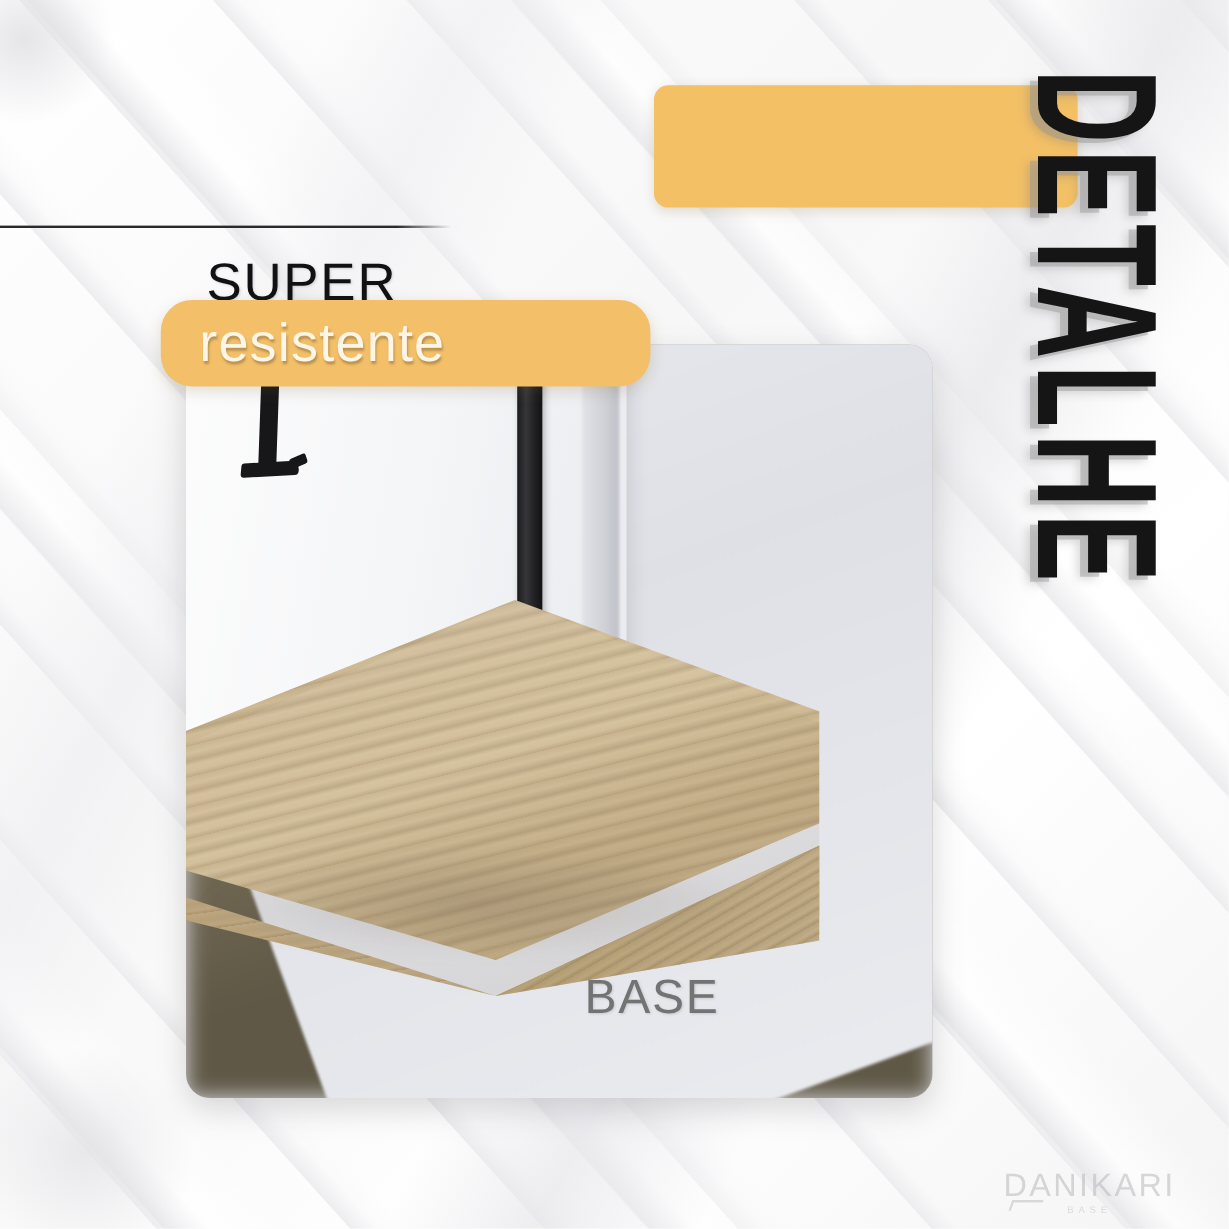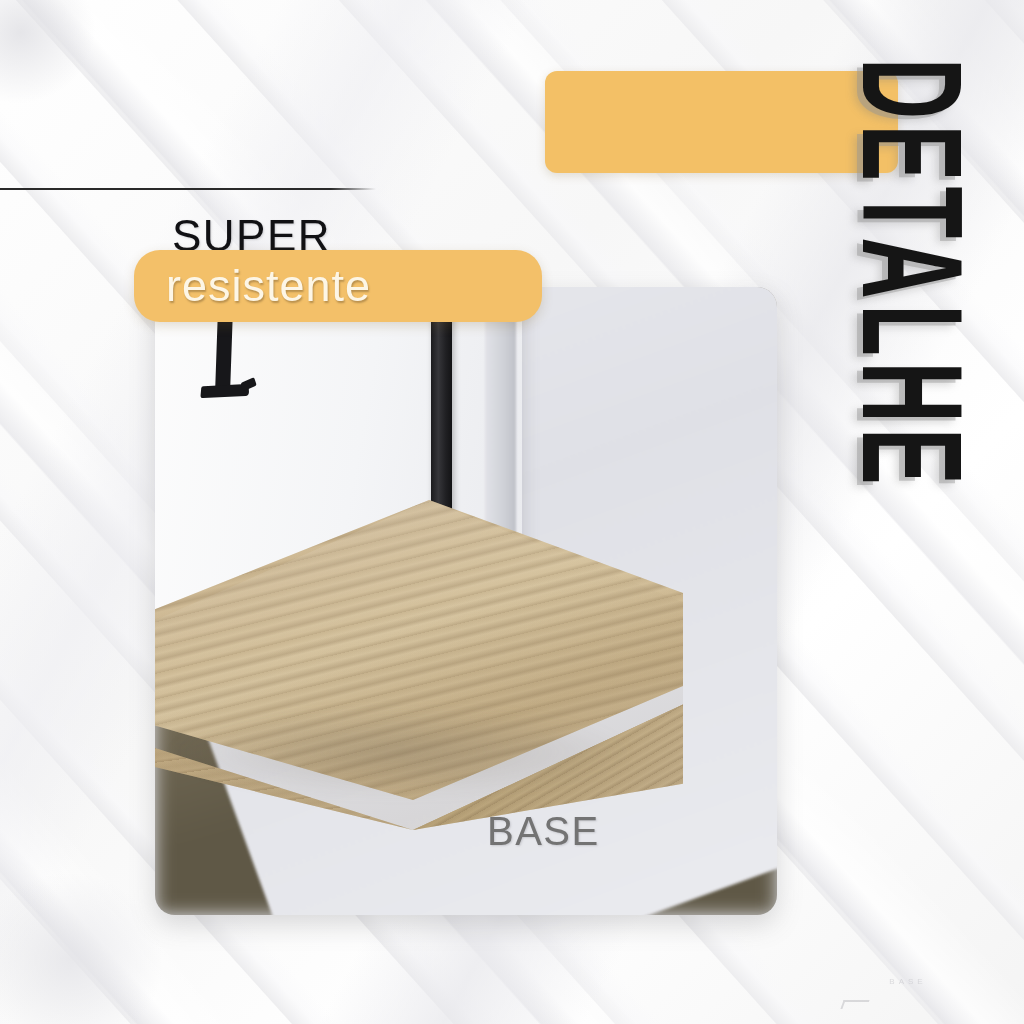--- a/index.html
+++ b/index.html
@@ -341,16 +341,17 @@
 
   <div class="lbl-super">SUPER</div>
   <div class="badge badge-resistente">
     <span>resistente</span>
   </div>
 
   <div class="lbl-base">BASE</div>
 
   <div class="logo">
     <div class="logo-mark"></div>
+    <div class="logo-name">DANIKARI</div>
     <div class="logo-sub">BASE</div>
   </div>
 
 </div>
 
 </body></html>

